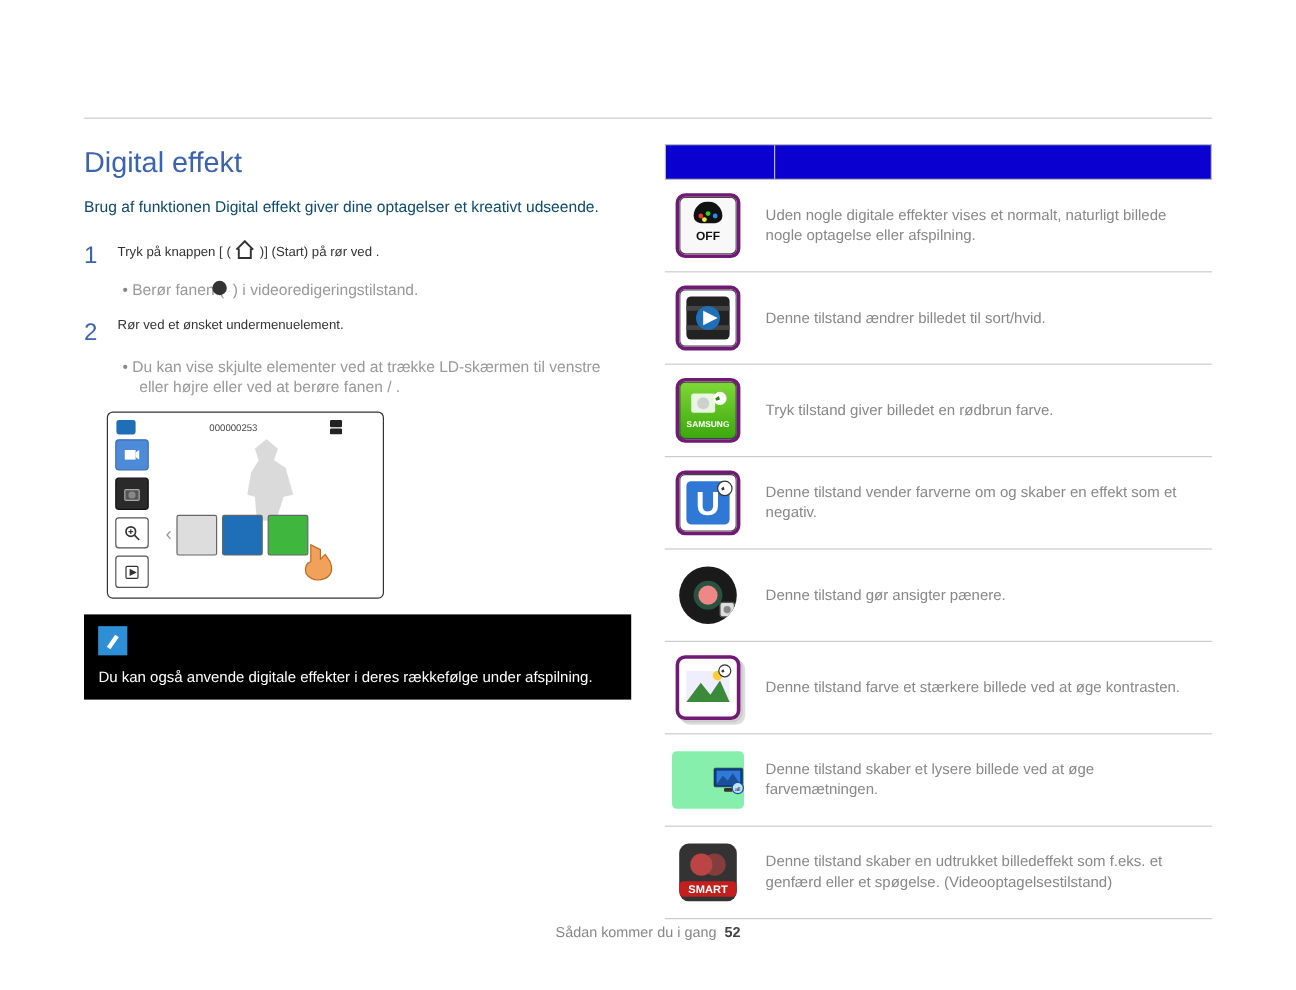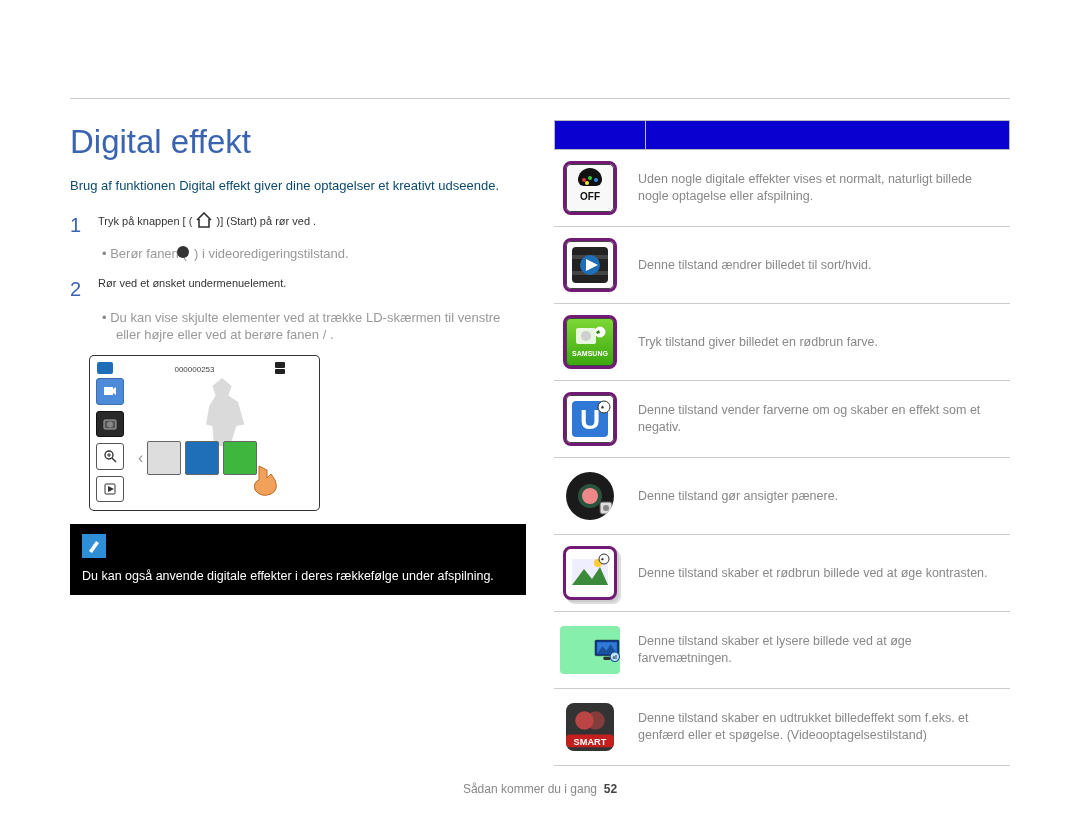--- a/index.html
+++ b/index.html
@@ -28,21 +28,21 @@
   .cols {
     display: flex;
     gap: 28px;
     margin-top: 40px;
     height: 640px;
   }
   .col { flex: 1 1 50%; }
   h1.section-title {
     color: #3a63b0;
     font-weight: 300;
-    font-size: 33px;
+    font-size: 24px;
     margin: 0 0 12px 0;
   }
   p.intro { color:#0c4a6e; max-width: 440px; margin: 4px 0 18px 0; }
   .step {
     display:flex;
     gap:10px;
     margin: 8px 0 6px 0;
   }
   .step-num { color:#3a63b0; font-size:20px; font-weight:300; width:18px; }
   .step-text { color:#333; font-size:11px; }
@@ -145,21 +145,21 @@
   .mode-icon.green { background:linear-gradient(#7fd837,#3aa70c); }
   .mode-icon.neg { background:#fff; }
   .mode-icon.round { border-radius:24px; background:radial-gradient(#555,#000); border:none; box-shadow:none; }
   .mode-icon.globe { border:none; box-shadow:none; background:none; }
   .mode-icon.tv { background:#86efac; border:none; box-shadow:none; border-radius:4px;padding-left:34px; }
   .mode-icon.smart { background:#333; border:none; box-shadow:none; position:relative; }
   .mode-icon.stack {
     box-shadow:2px 2px 0 #ccc, 4px 4px 0 #ddd;
   }
   .footer {
-    position:absolute; bottom:28px; left:0; right:0;
+    position:absolute; bottom:40px; left:0; right:0;
     text-align:center; font-size:12px; color:#888;
   }
   .footer b { color:#444; font-weight:600; }
 </style>
 </head>
 <body>
 
 <div class="page">
 
   <div class="divider-top"></div>
@@ -363,21 +363,21 @@
               <rect x="2" y="6" width="36" height="26" fill="#eef"></rect>
               <polygon points="2,32 14,16 22,26 30,14 38,32" fill="#3a8a3a"></polygon>
               <circle cx="28" cy="10" r="4" fill="#fc3"></circle>
               <g transform="translate(30,2)">
                 <circle cx="4" cy="4" r="5" fill="#fff" stroke="#333"></circle>
                 <path d="M1 4 l2 -1.2 .7 2.1 -2 .6 z" fill="#333"></path>
               </g>
             </svg>
           </div>
         </div>
-        <div class="desc">Denne tilstand skaber et rødbrun billede ved at øge kontrasten.</div>
+        <div class="desc">Denne tilstand farve et stærkere billede ved at øge kontrasten.</div>
       </div>
 
 
       <div class="row">
         <div class="icon-cell">
           <div class="mode-icon tv">
             <svg width="50" height="42" viewBox="0 0 50 42">
               <rect x="2" y="2" width="46" height="30" rx="2" fill="#0b3a8a" stroke="#222"></rect>
               <rect x="6" y="6" width="38" height="22" fill="#2f7ad6"></rect>
               <polygon points="6,28 16,14 24,22 32,10 44,28" fill="#1a4f9a"></polygon>

